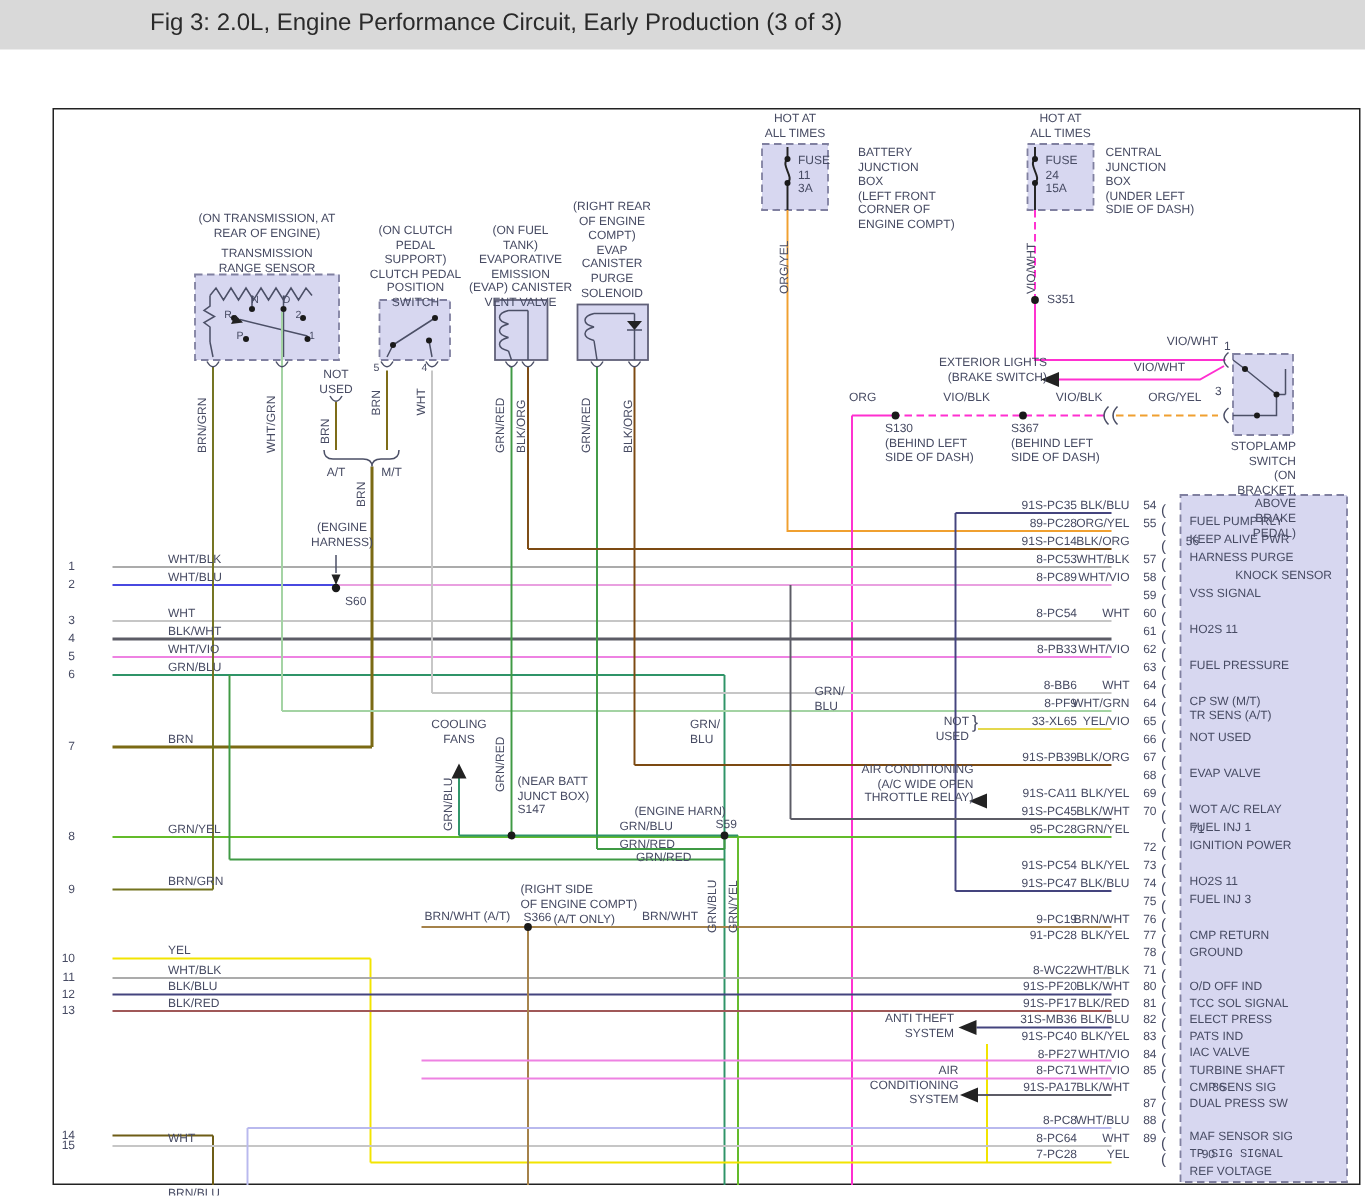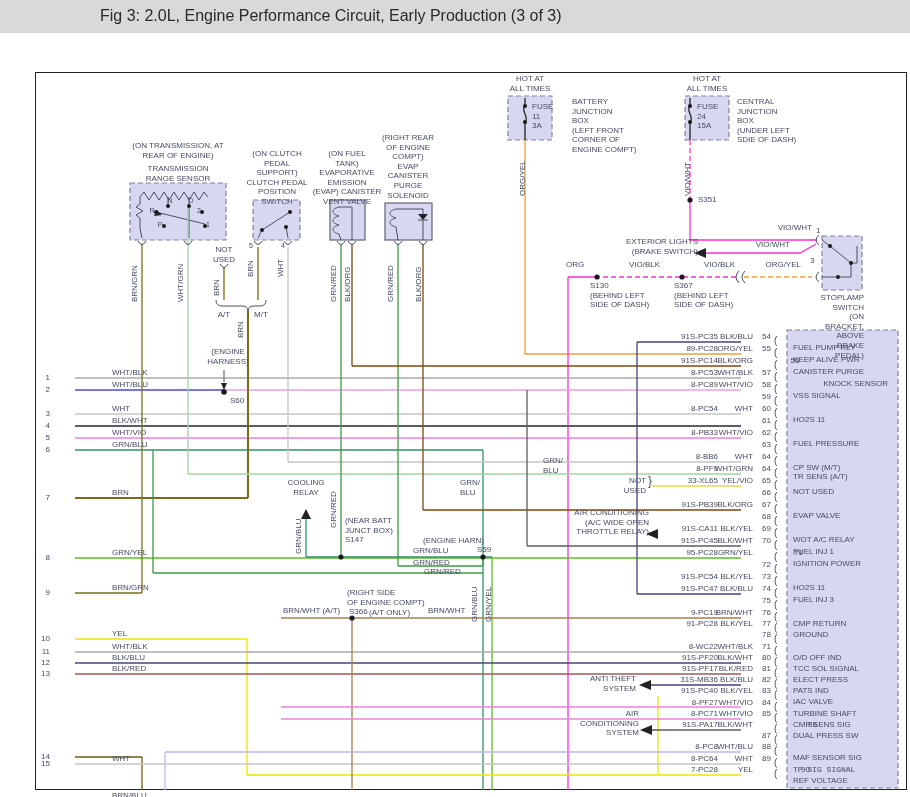--- a/index.html
+++ b/index.html
@@ -257,21 +257,21 @@
 SIDE OF DASH)</div>
     <div class="lbl l" style="left: 674px; top: 281px;">S367
 (BEHIND LEFT
 SIDE OF DASH)</div>
     <div class="lbl r" style="left: 864px; top: 293px;">STOPLAMP
 SWITCH
 (ON BRACKET,
 ABOVE BRAKE
 PEDAL)</div>
     <div class="lbl c" style="left: 306px; top: 478px;">COOLING
-RELAY</div>
+FANS</div>
     <div class="lbl l" style="left: 345px; top: 516px;">(NEAR BATT
 JUNCT BOX)
 S147</div>
     <div class="lbl l" style="left: 423px; top: 536px;">(ENGINE HARN)</div>
     <div class="lbl l" style="left: 477px; top: 545px;">S59</div>
     <div class="lbl l" style="left: 413px; top: 546px;">GRN/BLU</div>
     <div class="lbl l" style="left: 413px; top: 558px;">GRN/RED</div>
     <div class="lbl l" style="left: 424px; top: 567px;">GRN/RED</div>
     <div class="lbl l" style="left: 460px; top: 478px;">GRN/
 BLU</div>
@@ -361,21 +361,21 @@
     <div class="pcm-f" style="left: 793px; top: 343px;">FUEL PUMP RLY</div>
     <div class="pcm-c" style="left: 600px; top: 344px;">89-PC28</div>
     <div class="pcm-w" style="left: 693px; top: 344px;">ORG/YEL</div>
     <div class="pcm-p" style="left: 745px; top: 344px;">55</div>
     <div class="pcm-k" style="left: 774px; top: 347px;">(</div>
     <div class="pcm-f" style="left: 793px; top: 355px;">KEEP ALIVE PWR</div>
     <div class="pcm-c" style="left: 600px; top: 356px;">91S-PC14</div>
     <div class="pcm-w" style="left: 693px; top: 356px;">BLK/ORG</div>
     <div class="pcm-p" style="left: 782px; top: 356px; text-align: center;">56</div>
     <div class="pcm-k" style="left: 774px; top: 359px;">(</div>
-    <div class="pcm-f" style="left: 793px; top: 367px;">CANISTER PURGE</div>
+    <div class="pcm-f" style="left: 793px; top: 367px;">HARNESS PURGE</div>
     <div class="pcm-c" style="left: 600px; top: 368px;">8-PC53</div>
     <div class="pcm-w" style="left: 693px; top: 368px;">WHT/BLK</div>
     <div class="pcm-p" style="left: 745px; top: 368px;">57</div>
     <div class="pcm-k" style="left: 774px; top: 371px;">(</div>
     <div class="pcm-f" style="left: 786px; top: 379px; text-align: right;">KNOCK SENSOR</div>
     <div class="pcm-c" style="left: 600px; top: 380px;">8-PC89</div>
     <div class="pcm-w" style="left: 693px; top: 380px;">WHT/VIO</div>
     <div class="pcm-p" style="left: 745px; top: 380px;">58</div>
     <div class="pcm-k" style="left: 774px; top: 383px;">(</div>
     <div class="pcm-f" style="left: 793px; top: 391px;">VSS SIGNAL</div>

